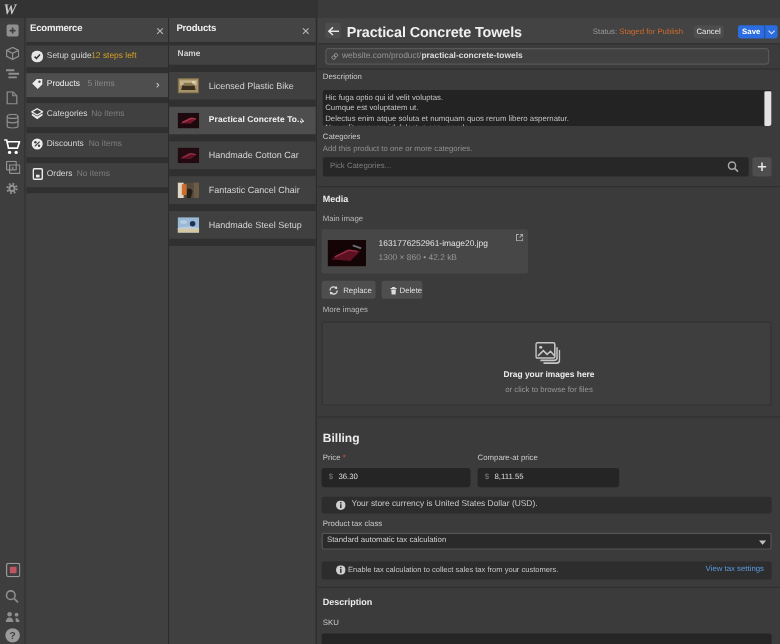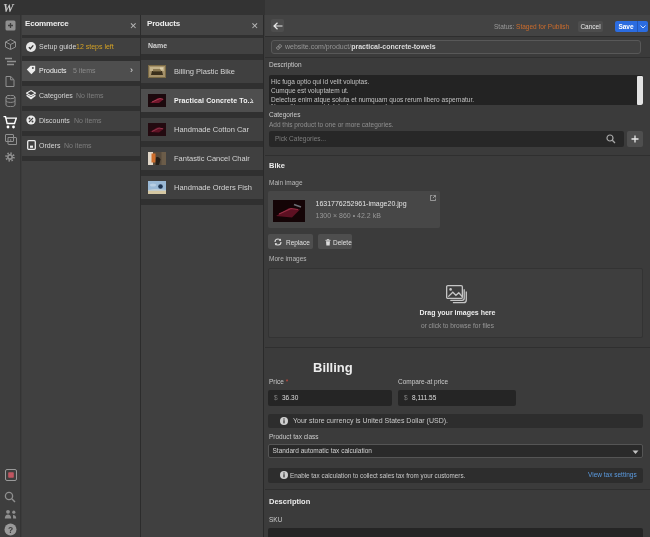--- a/index.html
+++ b/index.html
@@ -148,21 +148,21 @@
 
   <div class="abs" style="left:141px;top:60px;width:122px;height:23px;background:#404040;"></div>
   <svg class="abs" style="left:148px;top:65px;" width="18" height="13" viewBox="0 0 18 13">
       <rect width="18" height="13" fill="#7a6a45"></rect>
       <rect x="1" y="1" width="16" height="11" fill="#a5916a"></rect>
       <rect x="2" y="2" width="14" height="4" fill="#c3b28a"></rect>
       <path d="M4 6h10l1 4H3z" fill="#3a2f1c"></path>
       <rect x="5" y="4" width="8" height="2.4" fill="#8a7852"></rect>
       <rect x="12" y="2.5" width="3" height="2" fill="#ddd0ae"></rect>
     </svg>
-  <div class="abs" style="left:174px;top:67px;font-size:7.5px;color:#d4d4d4;">Billing Plastic Bike</div>
+  <div class="abs" style="left:174px;top:67px;font-size:7.5px;color:#d4d4d4;">Licensed Plastic Bike</div>
   <div class="abs" style="left:141px;top:83px;width:122px;height:6px;background:#303030;"></div>
 
   <div class="abs" style="left:141px;top:89px;width:122px;height:23px;background:#4e4e4e;"></div>
   <svg class="abs" style="left:148px;top:94px;" width="18" height="13" viewBox="0 0 18 13">
       <rect width="18" height="13" fill="#1c090d"></rect>
       <path d="M2 9 10 4l6 1-5 4z" fill="#71152b"></path>
       <path d="M4 8l8-3.5 3 .8" stroke="#a63c50" stroke-width="1" fill="none"></path>
     </svg>
   <div class="abs" style="left:174px;top:96.5px;font-size:7px;font-weight:bold;color:#f2f2f2;letter-spacing:0.1px;">Practical Concrete To...</div>
   <div class="abs" style="left:250px;top:95px;font-size:10px;color:#e0e0e0;">›</div>
@@ -189,30 +189,31 @@
   <div class="abs" style="left:141px;top:170px;width:122px;height:6px;background:#303030;"></div>
 
   <div class="abs" style="left:141px;top:176px;width:122px;height:23px;background:#404040;"></div>
   <svg class="abs" style="left:148px;top:181px;" width="18" height="13" viewBox="0 0 18 13">
       <rect width="18" height="13" fill="#9ab9d6"></rect>
       <rect y="9" width="18" height="4" fill="#d5c7a2"></rect>
       <path d="M0 9c5-1.5 12-1.5 18 0v0.8H0z" fill="#bccdd8"></path>
       <circle cx="12.5" cy="5.5" r="2.3" fill="#1c3350"></circle>
       <ellipse cx="5" cy="4" rx="3" ry="1.5" fill="#c4d8ea" opacity="0.7"></ellipse>
     </svg>
-  <div class="abs" style="left:174px;top:183px;font-size:7.5px;color:#d4d4d4;">Handmade Orders Fish</div>
+  <div class="abs" style="left:174px;top:183px;font-size:7.5px;color:#d4d4d4;">Handmade Steel Setup</div>
   <div class="abs" style="left:141px;top:199px;width:122px;height:6px;background:#303030;"></div>
 
   <div class="abs" style="left:265px;top:0;width:385px;height:537px;background:#3b3b3b;"></div>
 
   <div class="abs" style="left:265px;top:15px;width:385px;height:22px;background:#434343;border-bottom:1px solid #2e2e2e;"></div>
   <div class="abs" style="left:271px;top:19px;width:13px;height:13px;background:#4d4d4d;border-radius:2px;"></div>
   <svg class="abs" style="left:273px;top:22px;" width="10" height="8" viewBox="0 0 10 8">
       <path d="M4.5 0.8 1 4l3.5 3.2M1.2 4H9.5" stroke="#e8e8e8" stroke-width="1.2" fill="none"></path>
     </svg>
+  <div class="abs" style="left:289px;top:20px;font-size:12px;font-weight:bold;color:#f0f0f0;letter-spacing:-0.1px;">Practical Concrete Towels</div>
   <div class="abs" style="left:494px;top:23px;font-size:6.5px;color:#9a9a9a;">Status: <span style="color:#cc6c2c;">Staged for Publish</span></div>
   <div class="abs" style="left:578px;top:21px;width:25px;height:11px;background:#4d4d4d;border-radius:2px;text-align:center;font-size:6.5px;color:#e8e8e8;line-height:11px;">Cancel</div>
   <div class="abs" style="left:615px;top:21px;width:22px;height:11px;background:#2b6ce0;border-radius:2px 0 0 2px;text-align:center;font-size:6.5px;color:#fff;line-height:11px;font-weight:bold;">Save</div>
   <div class="abs" style="left:637px;top:21px;width:11px;height:11px;background:#2b6ce0;border-radius:0 2px 2px 0;border-left:1px solid #2157b8;"></div>
   <svg class="abs" style="left:639.5px;top:25px;" width="6" height="4" viewBox="0 0 6 4">
       <path d="M0.5 0.5 3 3 5.5 0.5" stroke="#cfe0f8" stroke-width="1" fill="none"></path>
     </svg>
 
   <div class="abs" style="left:271px;top:40px;width:370px;height:14px;background:#414141;border:1px solid #585858;border-radius:3px;"></div>
   <svg class="abs" style="left:275px;top:43.5px;" width="8" height="6" viewBox="0 0 8 7">
@@ -238,21 +239,21 @@
   <svg class="abs" style="left:606px;top:134px;" width="10" height="10" viewBox="0 0 10 10">
       <circle cx="4" cy="4" r="3" fill="none" stroke="#a8a8a8" stroke-width="1.2"></circle>
       <path d="M6.3 6.3 9 9" stroke="#a8a8a8" stroke-width="1.3"></path>
     </svg>
   <div class="abs" style="left:627px;top:131px;width:16px;height:16px;background:#4e4e4e;border-radius:2px;"></div>
   <svg class="abs" style="left:631px;top:135px;" width="8" height="8" viewBox="0 0 8 8">
       <path d="M4 0.5v7M0.5 4h7" stroke="#e8e8e8" stroke-width="1.3"></path>
     </svg>
   <div class="abs" style="left:265px;top:155px;width:385px;height:1px;background:#2f2f2f;"></div>
 
-  <div class="abs" style="left:269px;top:161px;font-size:7.5px;font-weight:bold;color:#ececec;">Bike</div>
+  <div class="abs" style="left:269px;top:161px;font-size:7.5px;font-weight:bold;color:#ececec;">Media</div>
   <div class="abs" style="left:269px;top:179px;font-size:6.5px;color:#b9b9b9;">Main image</div>
   <div class="abs" style="left:268px;top:191px;width:172px;height:37px;background:#474747;border-radius:2px;"></div>
   <svg class="abs" style="left:273px;top:199.5px;" width="32" height="22" viewBox="0 0 32 22">
       <rect width="32" height="22" fill="#140406"></rect>
       <path d="M3 16 16 8l11 1.5-8 8z" fill="#5d1022"></path>
       <path d="M6 14 18 8.5l7 1" stroke="#993046" stroke-width="1.2" fill="none"></path>
       <path d="M21 4.5l7 2.5" stroke="#6c6f75" stroke-width="1.6" fill="none"></path>
     </svg>
   <div class="abs" style="left:315.5px;top:200px;font-size:7px;color:#e4e4e4;">1631776252961-image20.jpg</div>
   <div class="abs" style="left:315.5px;top:211.5px;font-size:7px;color:#989898;">1300 × 860 • 42.2 kB</div>
@@ -280,21 +281,21 @@
       <rect x="0.65" y="0.65" width="15.7" height="12.7" rx="1.2" fill="none" stroke="#c5c5c5" stroke-width="1.3"></rect>
       <circle cx="4.6" cy="4.4" r="1.3" fill="#c5c5c5"></circle>
       <path d="M2.3 11.6 6.8 7.2l3.1 3.1 2.9-2.6 3.4 3.9" fill="none" stroke="#c5c5c5" stroke-width="1.3"></path>
       <path d="M18.2 4.3v8.9c0 1.2-.9 2.1-2.1 2.1H4.3" fill="none" stroke="#c5c5c5" stroke-width="1.3"></path>
       <path d="M20.3 6.6v8.3c0 1.5-1.2 2.7-2.7 2.7H6.9" fill="none" stroke="#c5c5c5" stroke-width="1.3"></path>
     </svg>
   <div class="abs" style="left:270px;top:309px;width:375px;text-align:center;font-size:7px;font-weight:bold;color:#ececec;">Drag your images here</div>
   <div class="abs" style="left:270px;top:322px;width:375px;text-align:center;font-size:6.5px;color:#989898;">or click to browse for files</div>
   <div class="abs" style="left:265px;top:347px;width:385px;height:1px;background:#2f2f2f;"></div>
 
-  <div class="abs" style="left:269px;top:360px;font-size:13px;font-weight:bold;color:#ececec;margin-left:44px;">Billing</div>
+  <div class="abs" style="left:269px;top:360px;font-size:10px;font-weight:bold;color:#ececec;">Billing</div>
   <div class="abs" style="left:269px;top:378px;font-size:6.5px;color:#cbcbcb;">Price <span style="color:#d14b3c;">*</span></div>
   <div class="abs" style="left:398px;top:378px;font-size:6.5px;color:#cbcbcb;">Compare-at price</div>
   <div class="abs" style="left:268px;top:390px;width:124px;height:16px;background:#252525;border-radius:2px;"></div>
   <div class="abs" style="left:274px;top:394px;font-size:6.5px;color:#7e7e7e;">$</div>
   <div class="abs" style="left:282px;top:394px;font-size:6.5px;color:#dedede;">36.30</div>
   <div class="abs" style="left:398px;top:390px;width:118px;height:16px;background:#252525;border-radius:2px;"></div>
   <div class="abs" style="left:404px;top:394px;font-size:6.5px;color:#7e7e7e;">$</div>
   <div class="abs" style="left:412px;top:394px;font-size:6.5px;color:#dedede;">8,111.55</div>
 
   <div class="abs" style="left:268px;top:414px;width:375px;height:14px;background:#2d2d2d;border-radius:2px;"></div>

